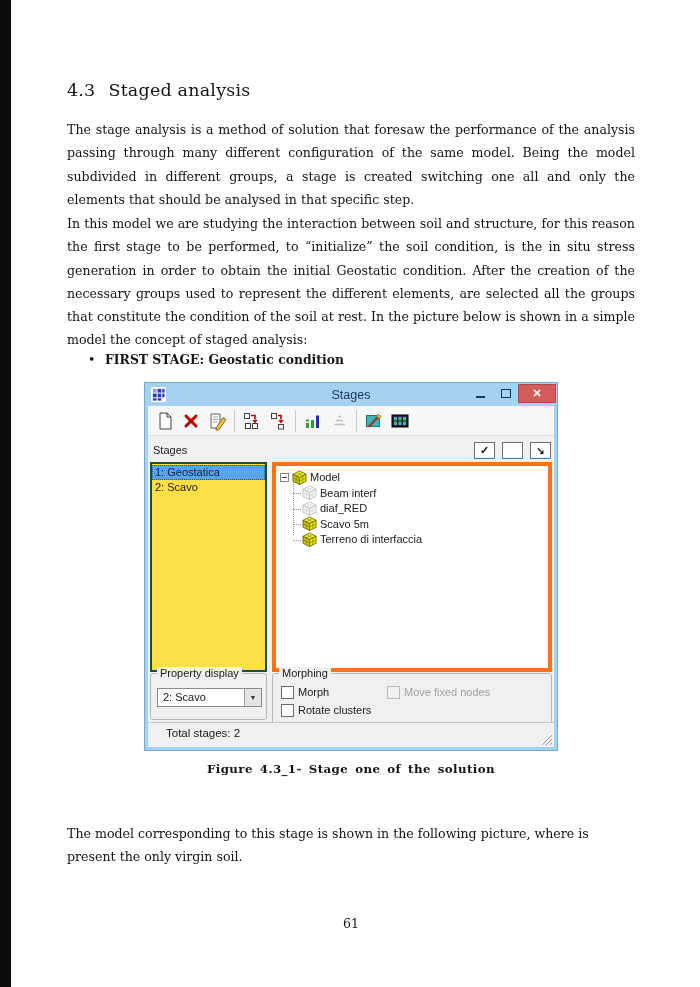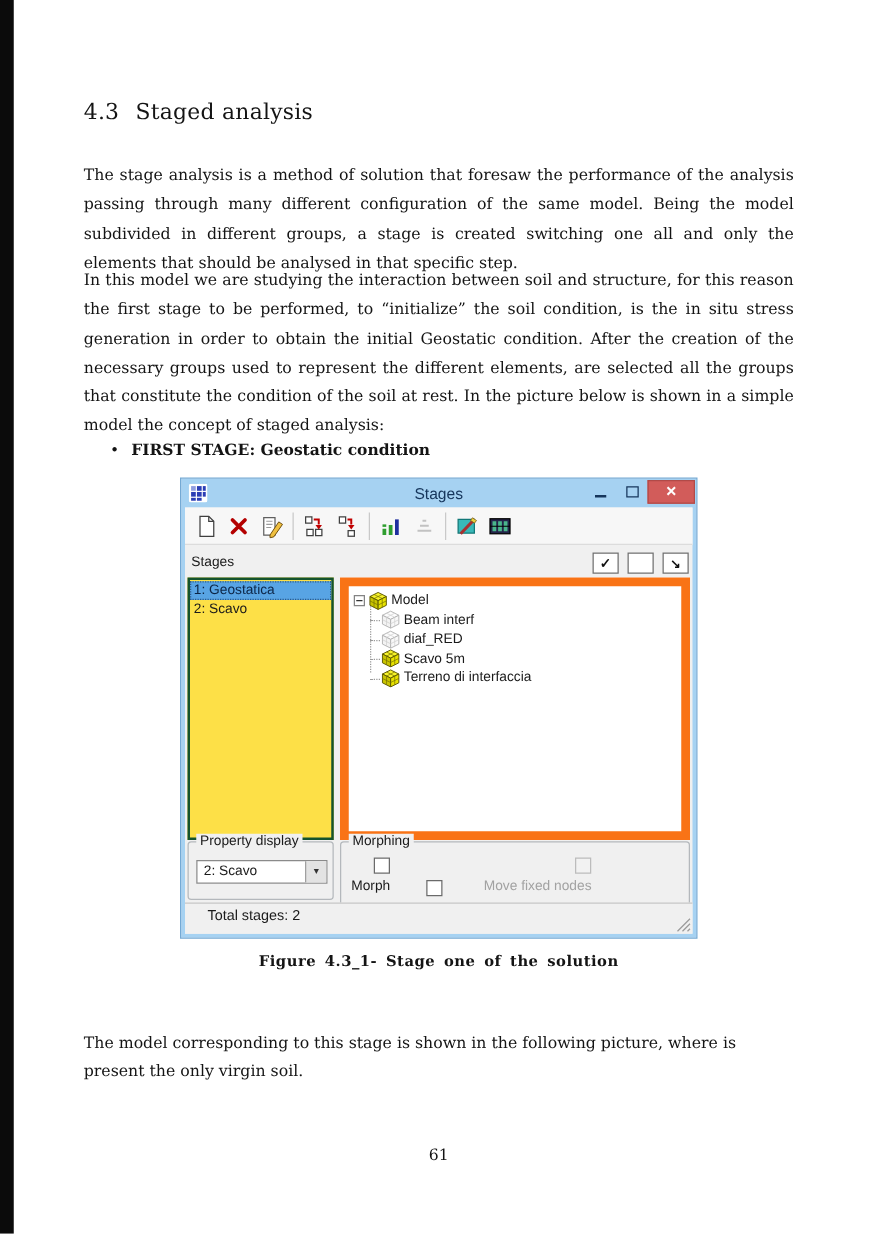--- a/index.html
+++ b/index.html
@@ -10,21 +10,21 @@
     font-family: "DejaVu Serif", serif;
     color: #141414;
     overflow: hidden;
   }
   .scan-edge { position:absolute; left:0; top:0; width:11px; height:987px; background:#0b0b0b; }
 
   
   .doc-heading { position:absolute; left:67px; top:80px; font-size:17.5px; font-weight:500; letter-spacing:.2px; }
   .doc-heading .h-num { margin-right:13px; }
   .para { position:absolute; left:67px; width:568px; font-size:12.6px; line-height:23.3px; text-align:justify; }
-  .p1 { top:128px; }
+  .p1 { top:118px; }
   .p2 { top:212px; }
   .p3 { top:822px; text-align:left; }
   .bullet-row { position:absolute; left:88px; top:352px; font-size:12.4px; font-weight:bold; }
   .bullet-row .marker { display:inline-block; width:17px; font-weight:normal; }
   .fig-caption { position:absolute; left:67px; top:762px; width:568px; text-align:center;
     font-size:11.8px; font-weight:bold; letter-spacing:.4px; word-spacing:2.5px; }
   .page-number { position:absolute; left:67px; top:916px; width:568px; text-align:center; font-size:12.5px; }
 
   
   .window {
@@ -54,42 +54,42 @@
   .chkbtn { width:21px; height:17px; border:1px solid #6e6e6e; background:#fff;
     display:flex; align-items:center; justify-content:center; font-size:11px; font-weight:bold; color:#111; }
   .chkbtn .arr { font-size:10px; }
 
   .list-panel { position:absolute; left:2px; top:56px; width:117px; height:210px;
     background:#fde047; border:2px solid #14532d; padding-top:1px; }
   .list-item { height:15px; line-height:15px; padding-left:3px; white-space:nowrap; }
   .list-item.selected { background:#58a4e4; color:#0c2546; outline:1px dotted #2a5a8a; outline-offset:-1px; }
 
   .tree-panel { position:absolute; left:124px; top:56px; width:280px; height:210px;
-    background:#fff; border:7px solid #f97316; padding:3px 0 0 4px; }
+    background:#fff; border:4px solid #f97316; padding:3px 0 0 4px; }
   .tree-row { height:16px; display:flex; align-items:center; white-space:nowrap; }
   .expander { width:9px; height:9px; border:1px solid #848484; background:#fff; position:relative; margin-right:3px; flex:0 0 auto; }
   .expander::after { content:""; position:absolute; left:1px; right:1px; top:3px; height:1px; background:#333; }
   .cube { width:15px; height:15px; margin-right:3px; flex:0 0 auto; }
   .tree-kids { position:relative; }
   .tree-kids .vline { position:absolute; left:13px; top:-3px; height:53px; border-left:1px dotted #9a9a9a; }
   .kid-row { height:15.5px; display:flex; align-items:center; padding-left:22px; position:relative; white-space:nowrap; }
   .kid-row::before { content:""; position:absolute; left:13px; top:8px; width:8px; border-top:1px dotted #9a9a9a; }
 
   .group { position:absolute; border:1px solid #b4b8bc; border-radius:3px; background:#f0f0f0; }
   .group-label { position:absolute; top:-7px; left:6px; background:#f0f0f0; padding:0 3px; font-size:11px; }
   .group.prop { left:2px; top:267px; width:117px; height:47px; }
   .group.morph { left:124px; top:267px; width:280px; height:62px; }
 
   .dropdown { position:absolute; left:6px; top:14px; width:105px; height:19px;
     border:1px solid #8a8a8a; background:#fff; display:flex; }
   .dd-value { flex:1; line-height:17px; padding-left:5px; overflow:hidden; }
   .dd-btn { width:17px; border-left:1px solid #a0a0a0; background:#e3e3e3;
     display:flex; align-items:center; justify-content:center; font-size:7px; color:#333; }
 
-  .cb-label { position:absolute; display:flex; align-items:flex-end; gap:4px; font-size:11px;flex-direction:column; }
+  .cb-label { position:absolute; display:flex; align-items:flex-start; gap:4px; font-size:11px; }
   .cb { width:13px; height:13px; border:1px solid #6a6a6a; background:#fff; flex:0 0 auto; }
   .cb.dis { border-color:#bcbcbc; background:#f2f2f2; }
   .cb-label.disabled { color:#a2a2a2;padding-left:48px; }
   .cb-morph { left:8px; top:12px; }
   .cb-move { left:66px; top:12px; }
   .cb-rotate { left:8px; top:30px; }
 
   .statusbar { position:absolute; left:0; right:0; top:316px; bottom:0;
     border-top:1px solid #c6c6c6; background:#f0f0f0; }
   .status-text { position:absolute; left:18px; top:4px; font-size:11.5px; }

